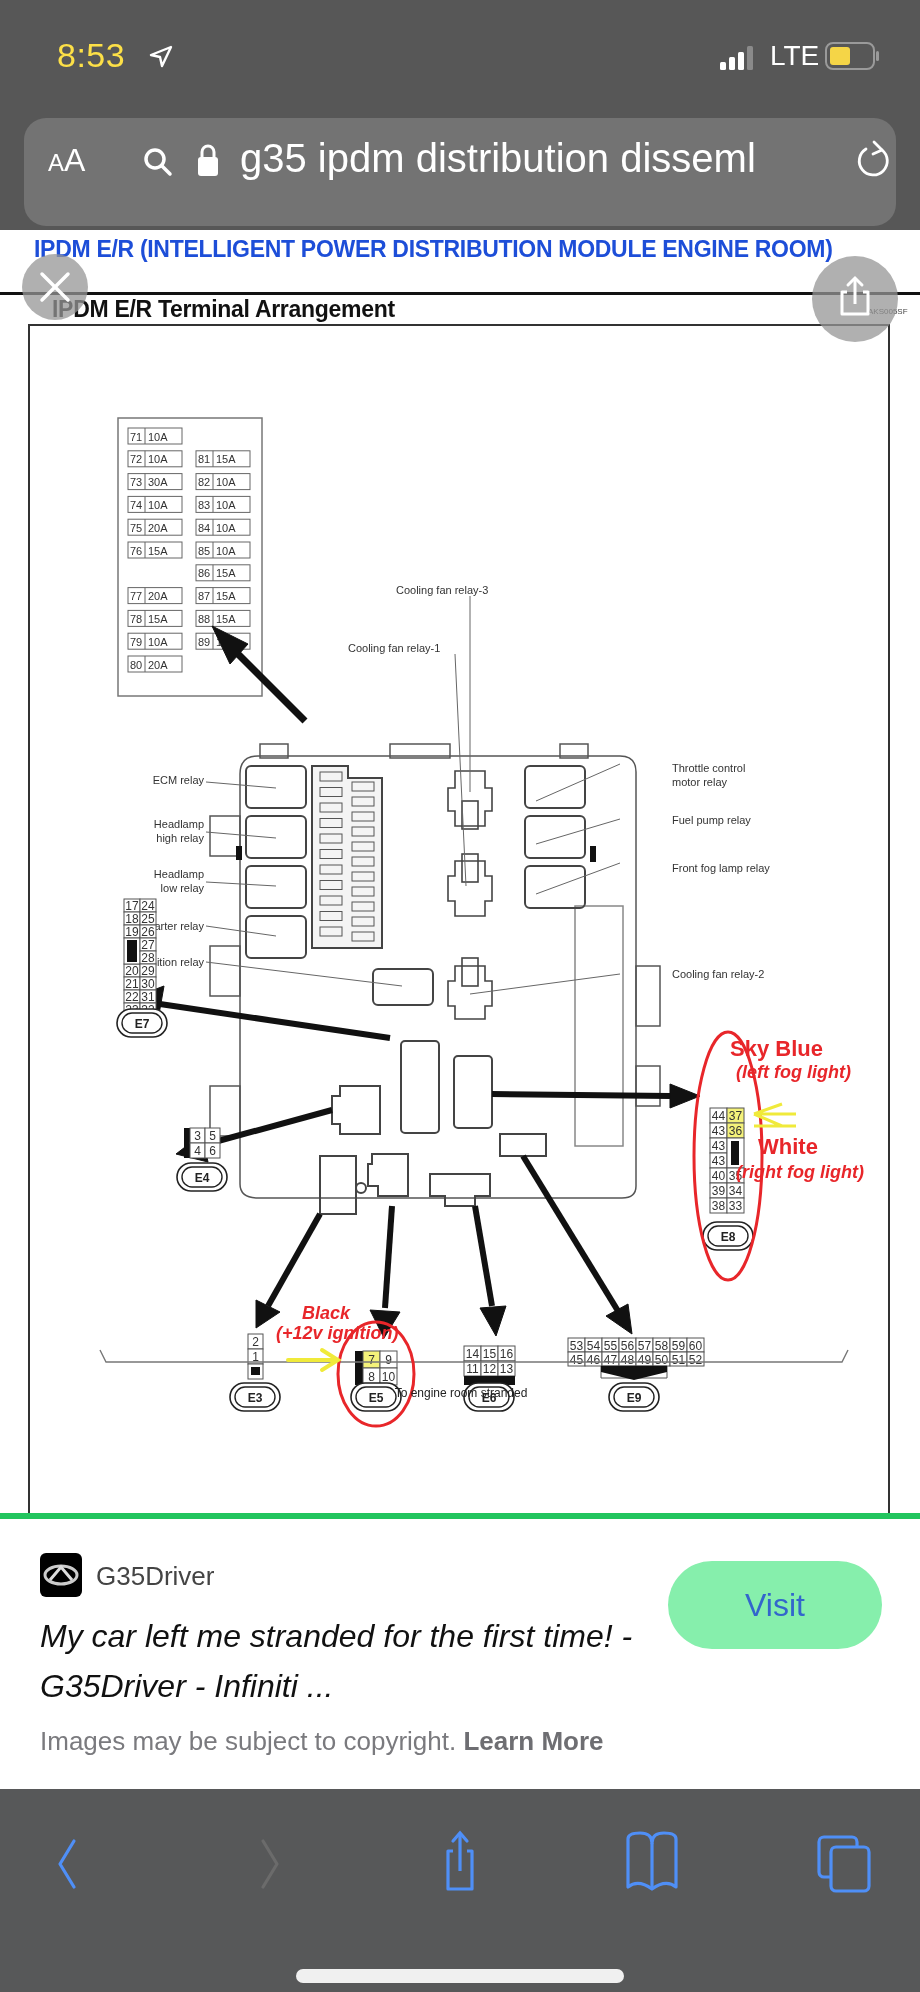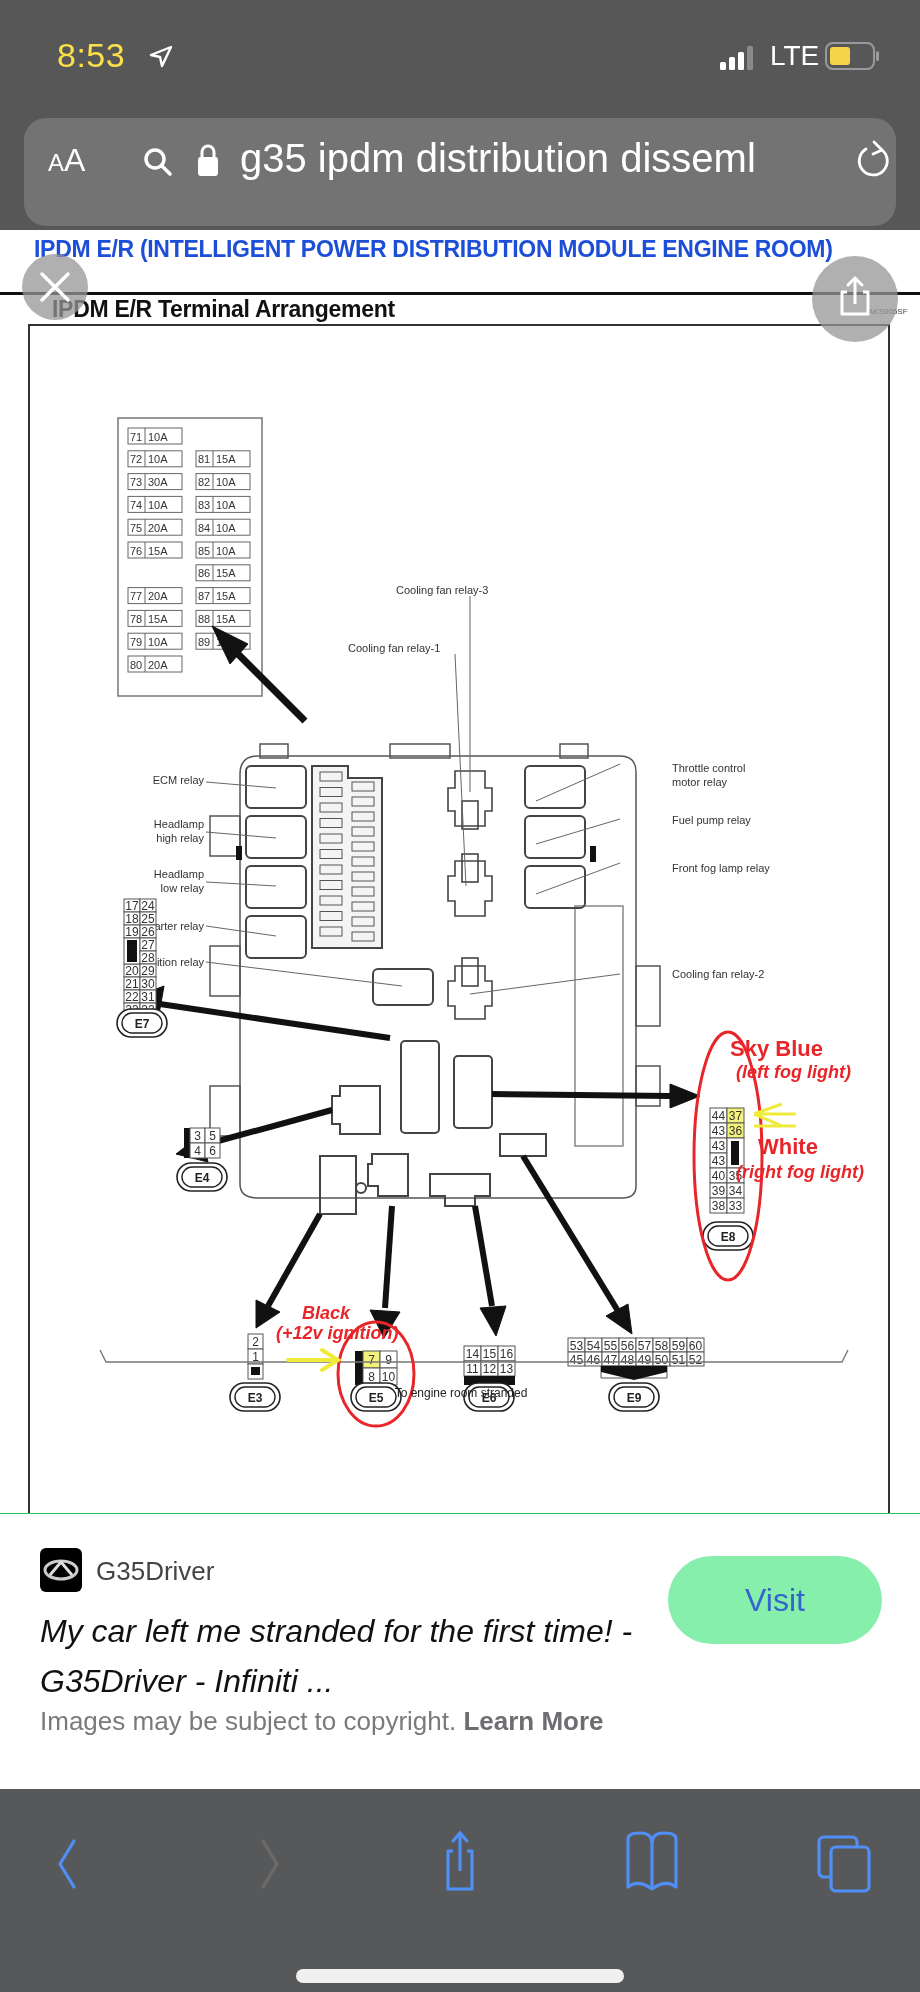--- a/index.html
+++ b/index.html
@@ -33,26 +33,26 @@
   .frame { position: absolute; left: 28px; top: 94px; width: 862px; height: 1366px; border: 2px solid #333; border-bottom-width: 3px; }
   .frame-code { position: absolute; right: 10px; bottom: 6px; font-size: 8px; color: #555; }
   .harness-text { position: absolute; left: 0; width: 862px; top: 1060px; text-align: center; font-size: 12px; color: #222; }
 
   svg text { font-family: "Liberation Sans", sans-serif; }
 
   .close-btn { position: absolute; left: 22px; top: 254px; width: 66px; height: 66px; border-radius: 50%; background: rgba(150,150,150,0.75); }
   .share-float { position: absolute; left: 812px; top: 256px; width: 86px; height: 86px; border-radius: 50%; background: rgba(150,150,150,0.75); }
 
   
-  .info-card { position: absolute; left: 0; top: 1513px; width: 920px; height: 276px; background: #fff; border-top: 1px solid #22c55e; }
+  .info-card { position: absolute; left: 0; top: 1513px; width: 920px; height: 276px; background: #fff; border-top: 6px solid #22c55e; }
   .site-logo { position: absolute; left: 40px; top: 34px; width: 42px; height: 44px; background: #000; border-radius: 6px; }
   .site-name { position: absolute; left: 96px; top: 42px; font-size: 26px; color: #444; }
   .visit-btn { position: absolute; left: 668px; top: 42px; width: 214px; height: 88px; border-radius: 44px; background: #86efac; color: #3366cc; font-size: 32px; text-align: center; line-height: 88px; }
   .result-title { position: absolute; left: 40px; top: 92px; width: 600px; font-size: 32px; line-height: 50px; color: #111; font-style: italic; }
-  .copyright { position: absolute; left: 40px; top: 192px; font-size: 26px; color: #7a7a7e; }
+  .copyright { position: absolute; left: 40px; top: 207px; font-size: 26px; color: #7a7a7e; }
   .copyright b { color: #6e6e72; font-weight: bold; }
 
   
   .toolbar { position: absolute; left: 0; top: 1789px; width: 920px; height: 203px; background: #575859; }
   .tb-icon { position: absolute; top: 40px; width: 60px; height: 70px; }
   .home-ind { position: absolute; left: 296px; top: 180px; width: 328px; height: 14px; border-radius: 7px; background: #f0f0f0; }
 </style>
 </head>
 <body>
 

